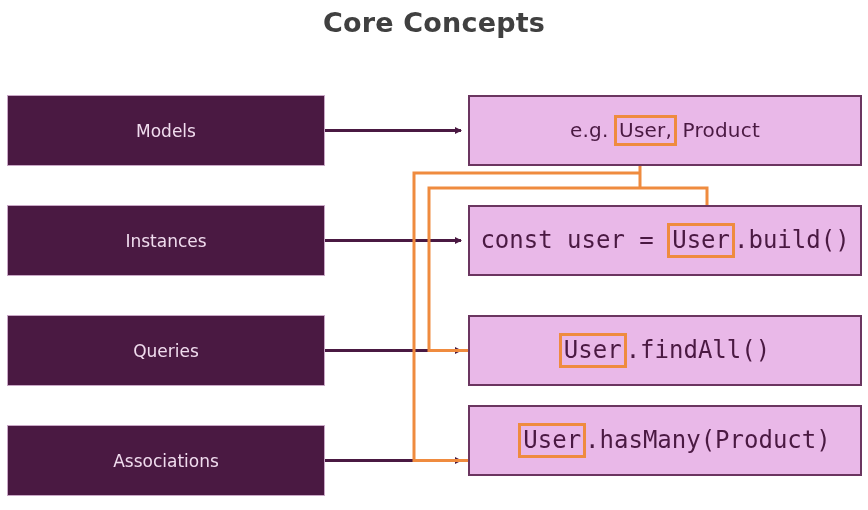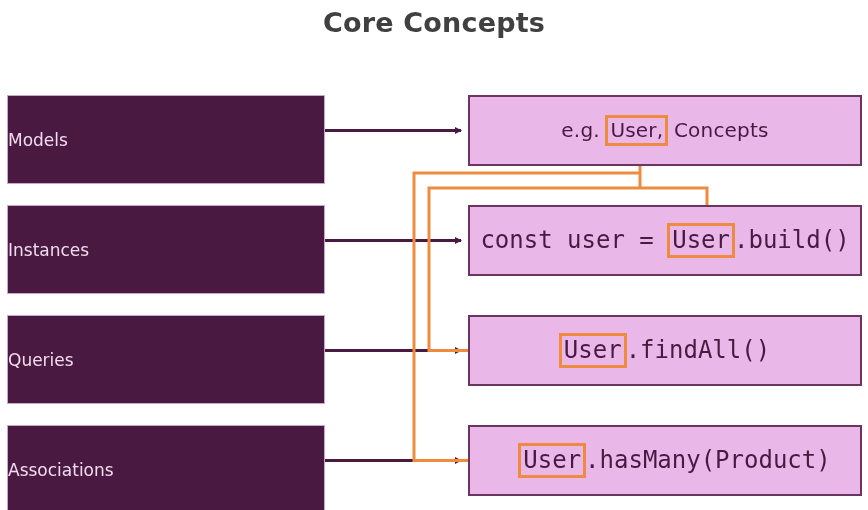--- a/index.html
+++ b/index.html
@@ -30,27 +30,27 @@
     font-family: "DejaVu Sans", sans-serif;
     font-size: 27px;
     font-weight: bold;
     color: #404040;
     letter-spacing: 0.2px;
   }
   .concept-box {
     position: absolute;
     left: 7px;
     width: 318px;
-    height: 89px;
+    height: 71px;
     background: #4a1942;
     border: 1px solid #c9a7c6;
     box-sizing: border-box;
     display: flex;
     align-items: center;
-    justify-content: flex-start;
+    justify-content: center;
   }
   .concept-label {
     font-family: "DejaVu Sans", sans-serif;
     font-size: 17px;
     color: #f0dcee;
   }
   .code-box {
     position: absolute;
     left: 468px;
     width: 394px;
@@ -124,37 +124,37 @@
       <path d="M640,173 L414,173 L414,460.5 L502,460.5" marker-end="url(#arrow-orange)"></path>
 
       <path d="M640,188 L429,188 L429,350.5 L556,350.5" marker-end="url(#arrow-orange)"></path>
     </g>
   </svg>
 
   <div class="concept-box" style="top:95px;">
     <span class="concept-label">Models</span>
   </div>
   <div class="code-box" style="top:95px;">
-    <span class="code-text prose"><span>e.g. </span><span class="token">User,</span><span> Concepts</span></span>
+    <span class="code-text prose"><span>e.g. </span><span class="token">User,</span><span> Product</span></span>
   </div>
 
   <div class="concept-box" style="top:205px;">
     <span class="concept-label">Instances</span>
   </div>
   <div class="code-box" style="top:205px;">
     <span class="code-text"><span>const user = </span><span class="token">User</span><span>.build()</span></span>
   </div>
 
   <div class="concept-box" style="top:315px;">
     <span class="concept-label">Queries</span>
   </div>
   <div class="code-box" style="top:315px;align-items:center;">
     <span class="code-text"><span></span><span class="token">User</span><span>.findAll()</span></span>
   </div>
 
   <div class="concept-box" style="top:425px;">
     <span class="concept-label">Associations</span>
   </div>
-  <div class="code-box" style="top:425px;padding-left:20px;">
+  <div class="code-box" style="top:405px;padding-left:20px;">
     <span class="code-text"><span></span><span class="token">User</span><span>.hasMany(Product)</span></span>
   </div>
 
 </div>
 
 </body></html>

